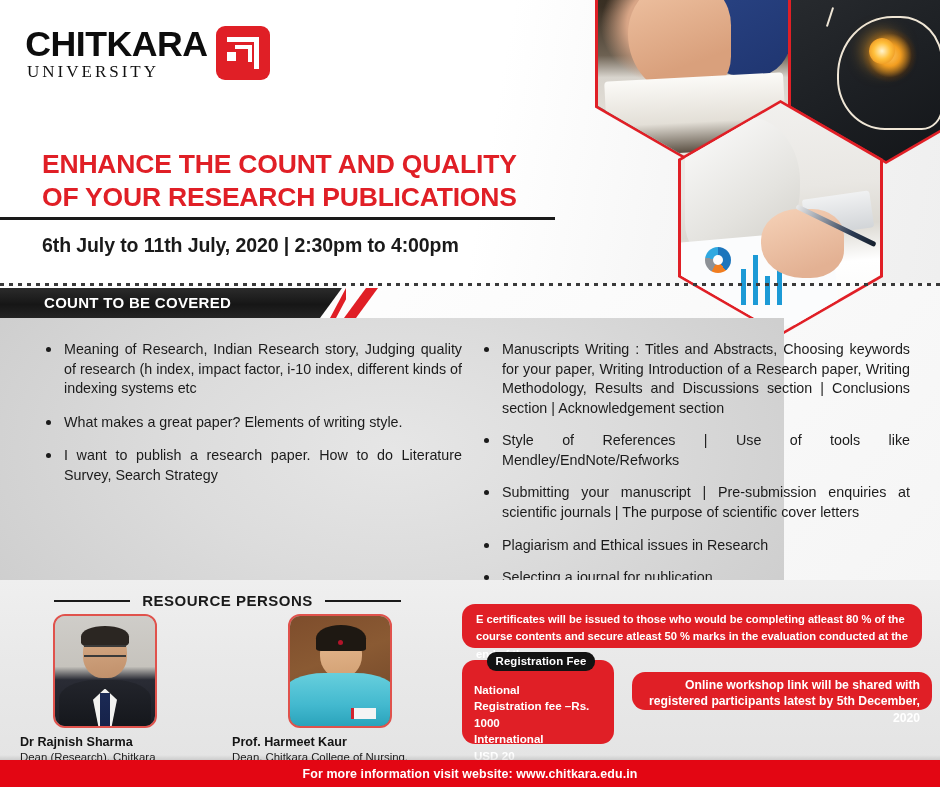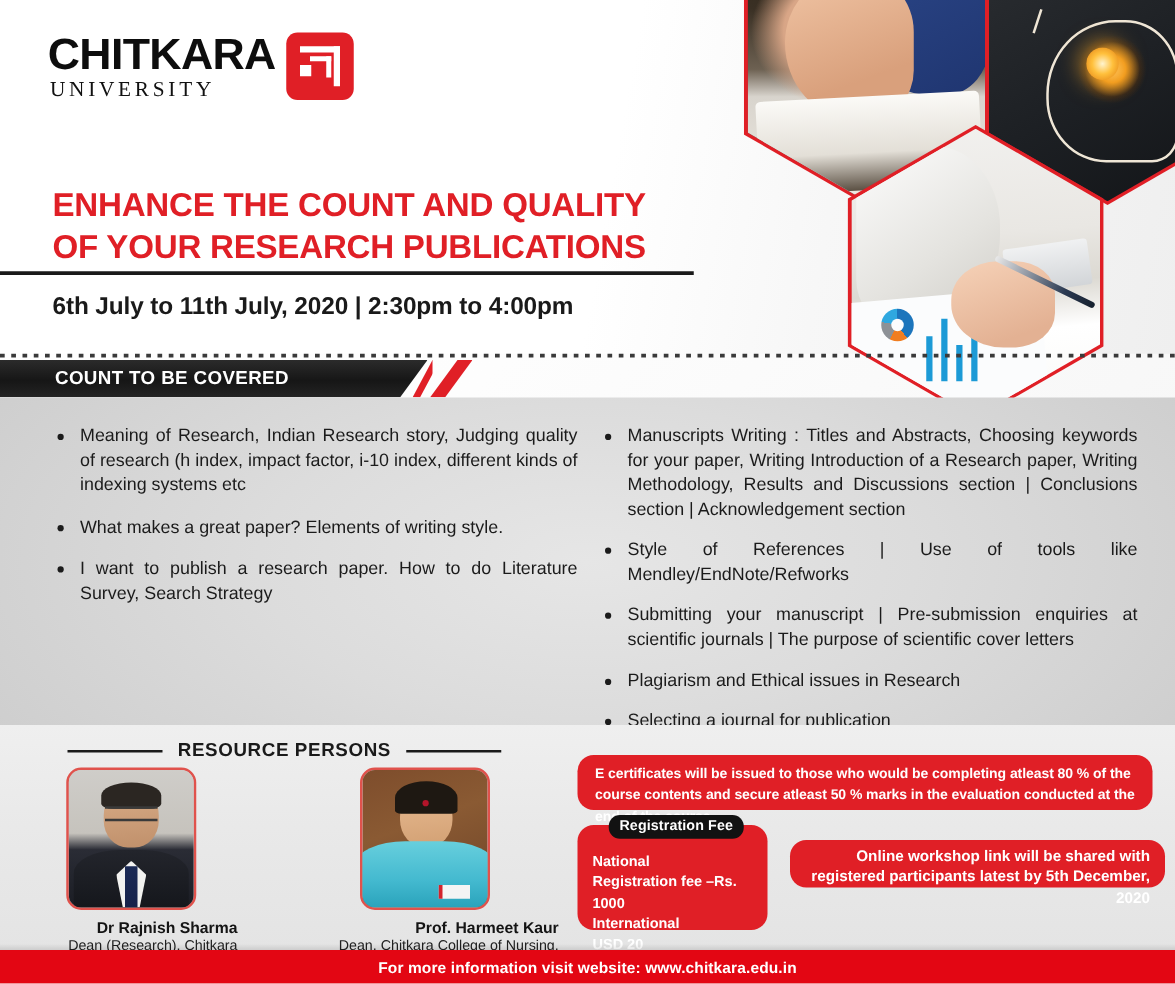--- a/index.html
+++ b/index.html
@@ -14,21 +14,21 @@
     background:linear-gradient(135deg,#ffffff 0%,#fdfdfd 40%,#f3f3f3 100%);
     overflow:hidden;
   }
 
   
   .header-band{
     position:absolute;left:0;top:0;width:940px;height:283px;
     background:linear-gradient(100deg,#ffffff 0%,#ffffff 52%,#f7f7f7 70%,#efefef 100%);
   }
   .logo-wrap{
-    position:absolute;left:40px;top:26px;
+    position:absolute;left:27px;top:26px;
     display:flex;align-items:center;gap:10px;
   }
   .logo-text{display:flex;flex-direction:column;line-height:1;}
   .logo-chitkara{
     font-family:"Liberation Sans", sans-serif;
     font-weight:bold;font-size:35px;letter-spacing:-0.5px;
     color:#0d0d0d;transform:scaleX(1.02);
   }
   .logo-university{
     font-family:"Liberation Serif", serif;
@@ -178,21 +178,21 @@
     position:absolute;left:44px;top:6px;
     color:#ffffff;font-weight:bold;font-size:15px;letter-spacing:0.3px;
   }
   .slash{
     position:absolute;top:288px;height:30px;background:#e01f26;
   }
   .slash-1{left:330px;width:16px;clip-path:polygon(22px 0,16px 0,0 30px,6px 30px);}
   .slash-2{left:344px;width:34px;clip-path:polygon(22px 0,34px 0,12px 30px,0 30px);}
 
   .topics-body{
-    position:absolute;left:0;top:318px;width:940px;height:262px;
+    position:absolute;left:0;top:318px;width:784px;height:262px;
     background:
       radial-gradient(ellipse 70% 120% at 50% 50%, #e6e6e6 0%, #dcdcdc 40%, #c9c9c9 100%);
   }
   .col{position:absolute;top:22px;}
   .col-left{left:42px;width:420px;}
   .col-right{left:480px;width:430px;}
   ul.topic-list{margin:0;padding:0;list-style:none;}
   ul.topic-list li{
     position:relative;padding-left:22px;margin-bottom:14px;
     font-size:14.3px;line-height:1.37;color:#1b1b1b;text-align:justify;
@@ -209,21 +209,21 @@
     background:linear-gradient(180deg,#efefef 0%,#e9e9e9 45%,#e4e4e4 100%);
   }
   .rp-head{
     position:absolute;left:0;top:592px;width:455px;
     display:flex;align-items:center;justify-content:center;gap:12px;
   }
   .rp-head .ln{width:76px;height:2px;background:#1a1a1a;}
   .rp-head .txt{
     font-weight:bold;font-size:15px;color:#1a1a1a;letter-spacing:0.5px;
   }
-  .person{position:absolute;top:614px;text-align:right;}
+  .person{position:absolute;top:614px;text-align:left;}
   .p1{left:20px;width:170px;}
   .p2{left:232px;width:215px;}
   .pframe{
     width:100px;height:110px;margin:0 auto;border:2px solid #e0524c;border-radius:12px;
     overflow:hidden;background:#ccc;position:relative;
   }
   
   .face1{
     position:absolute;inset:0;
     background:linear-gradient(180deg,#cfcdc9 0%,#c6c3bd 46%,#2a2c35 58%,#1b1d24 100%);

